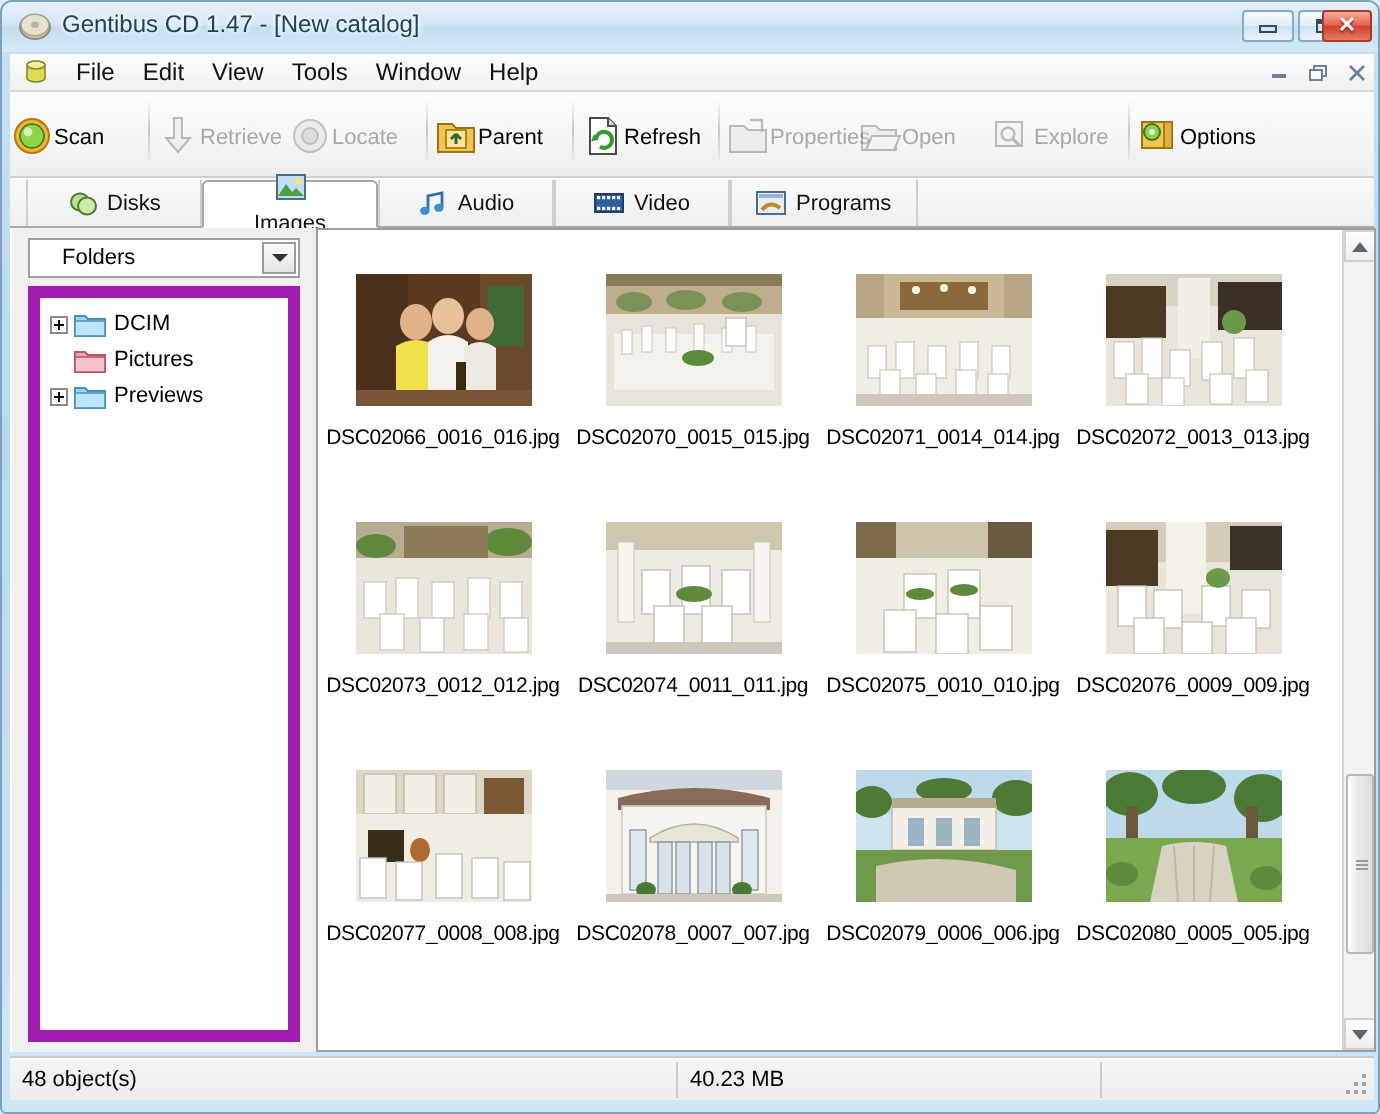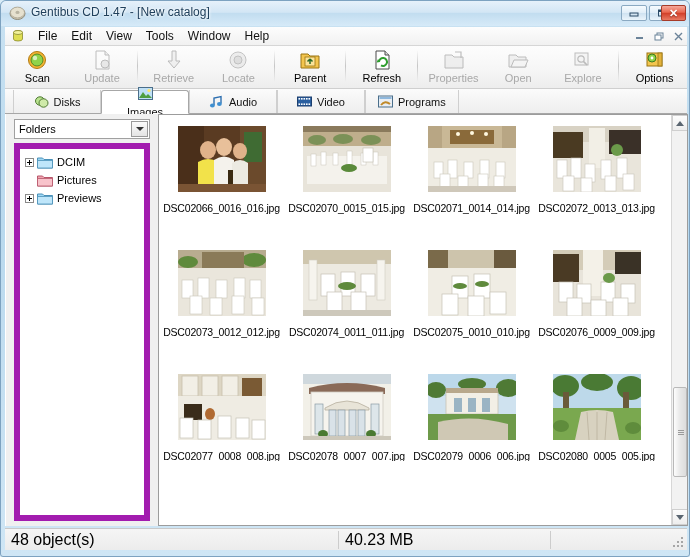--- a/index.html
+++ b/index.html
@@ -92,21 +92,21 @@
   
   #toolbar {
     position: absolute; left: 4px; top: 45px;
     width: 682px; height: 43px;
     background: linear-gradient(to bottom, #fdfdfd 0%, #f6f6f6 55%, #ededed 100%);
     border-bottom: 1px solid #cfcfcf;
     display: flex; align-items: flex-start;
   }
   .tb-btn {
     width: 66px; height: 42px;
-    display: flex; flex-direction: column; align-items: center; justify-content: flex-start;
+    display: flex; flex-direction: row; align-items: center; justify-content: flex-start;
     padding-top: 3px;
     cursor: default; position: relative;
   }
   .tb-btn .tb-icon { width: 22px; height: 22px; margin-bottom: 1px; }
   .tb-btn .tb-label { font-size: 11px; color: #000; white-space: nowrap; }
   .tb-btn.disabled .tb-label { color: #a8a8a8; }
   .tb-btn.disabled .tb-icon { opacity: 0.38; filter: grayscale(100%); }
   .tb-sep {
     width: 1px; height: 32px; margin: 4px 3px 0 3px;
     background: linear-gradient(to bottom, rgba(0,0,0,0), #c6c6c6, rgba(0,0,0,0));
@@ -158,21 +158,21 @@
     width: 152px; height: 412px;
     background: #f0f0f0;
     padding: 5px 4px 0 8px;
   }
   #folder-combo {
     width: 136px; height: 20px;
     background: #fff;
     border: 1px solid #a0a0a0;
     position: relative;
     display: flex; align-items: center;
-    padding-left: 4px;
+    padding-left: 16px;
     font-size: 11px; color: #000;
     cursor: default;
   }
   #folder-combo .arrowbox {
     position: absolute; right: 1px; top: 1px;
     width: 17px; height: 16px;
     background: linear-gradient(to bottom, #fbfbfb, #e4e4e4);
     border: 1px solid #9a9a9a;
     display: flex; align-items: center; justify-content: center;
   }
@@ -218,21 +218,21 @@
 
   
   #thumbpane {
     position: absolute; left: 152px; top: 0;
     width: 530px; height: 412px;
     background: #ffffff;
     border: 1px solid #9c9c9c;
     overflow: hidden;
   }
   #thumbviewport {
-    position: absolute; left: 0; top: 0;
+    position: absolute; left: 0; top: 11px;
     width: 513px; height: 346px;
     overflow: hidden;
   }
   .thumb-row {
     display: flex;
     width: 513px;
     height: 124px;
     align-items: flex-start;
   }
   .thumb-cell {
@@ -300,21 +300,21 @@
     position: absolute; left: 4px; top: 527px;
     width: 682px; height: 22px;
     background: linear-gradient(to bottom, #f5f5f5, #ececec);
     border-top: 1px solid #c9c9c9;
     display: flex; align-items: center;
   }
   .sb-panel {
     height: 18px;
     display: flex; align-items: center;
     padding-left: 6px;
-    font-size: 16px; color: #000;
+    font-size: 11px; color: #000;
     border-right: 1px solid #cccccc;
   }
   #sb-objects { width: 334px; }
   #sb-size { width: 212px; }
   #sb-extra { flex: 1; border-right: none; position: relative; }
   #sizegrip {
     position: absolute; right: 2px; bottom: 0; width: 14px; height: 14px;
   }
 </style>
 </head>
@@ -391,30 +391,20 @@
       <span class="tb-icon">
         <svg width="22" height="22" viewBox="0 0 22 22">
           <circle cx="11" cy="11" r="8.5" fill="#f5b433" stroke="#b07a12" stroke-width="1"></circle>
           <circle cx="11" cy="11" r="6" fill="#8fd34a" stroke="#3d7a1e" stroke-width="0.8"></circle>
           <circle cx="9" cy="9" r="2.2" fill="#ffffff" opacity="0.65"></circle>
         </svg>
       </span>
       <span class="tb-label">Scan</span>
     </div>
 
-    <div class="tb-btn disabled">
-      <span class="tb-icon">
-        <svg width="22" height="22" viewBox="0 0 22 22">
-          <path d="M5 2 h9 l4 4 v14 H5 Z" fill="#ffffff" stroke="#5a5a5a" stroke-width="1"></path>
-          <path d="M14 2 v4 h4" fill="#dcdcdc" stroke="#5a5a5a" stroke-width="1"></path>
-          <circle cx="14" cy="15" r="4" fill="#cfcfcf" stroke="#5a5a5a" stroke-width="1"></circle>
-        </svg>
-      </span>
-      <span class="tb-label">Update</span>
-    </div>
 
     <div class="tb-sep"></div>
 
     <div class="tb-btn disabled">
       <span class="tb-icon">
         <svg width="22" height="22" viewBox="0 0 22 22">
           <path d="M9 2 h4 v10 h4 l-6 7 l-6 -7 h4 Z" fill="#e3e3e3" stroke="#555" stroke-width="1"></path>
         </svg>
       </span>
       <span class="tb-label">Retrieve</span>

